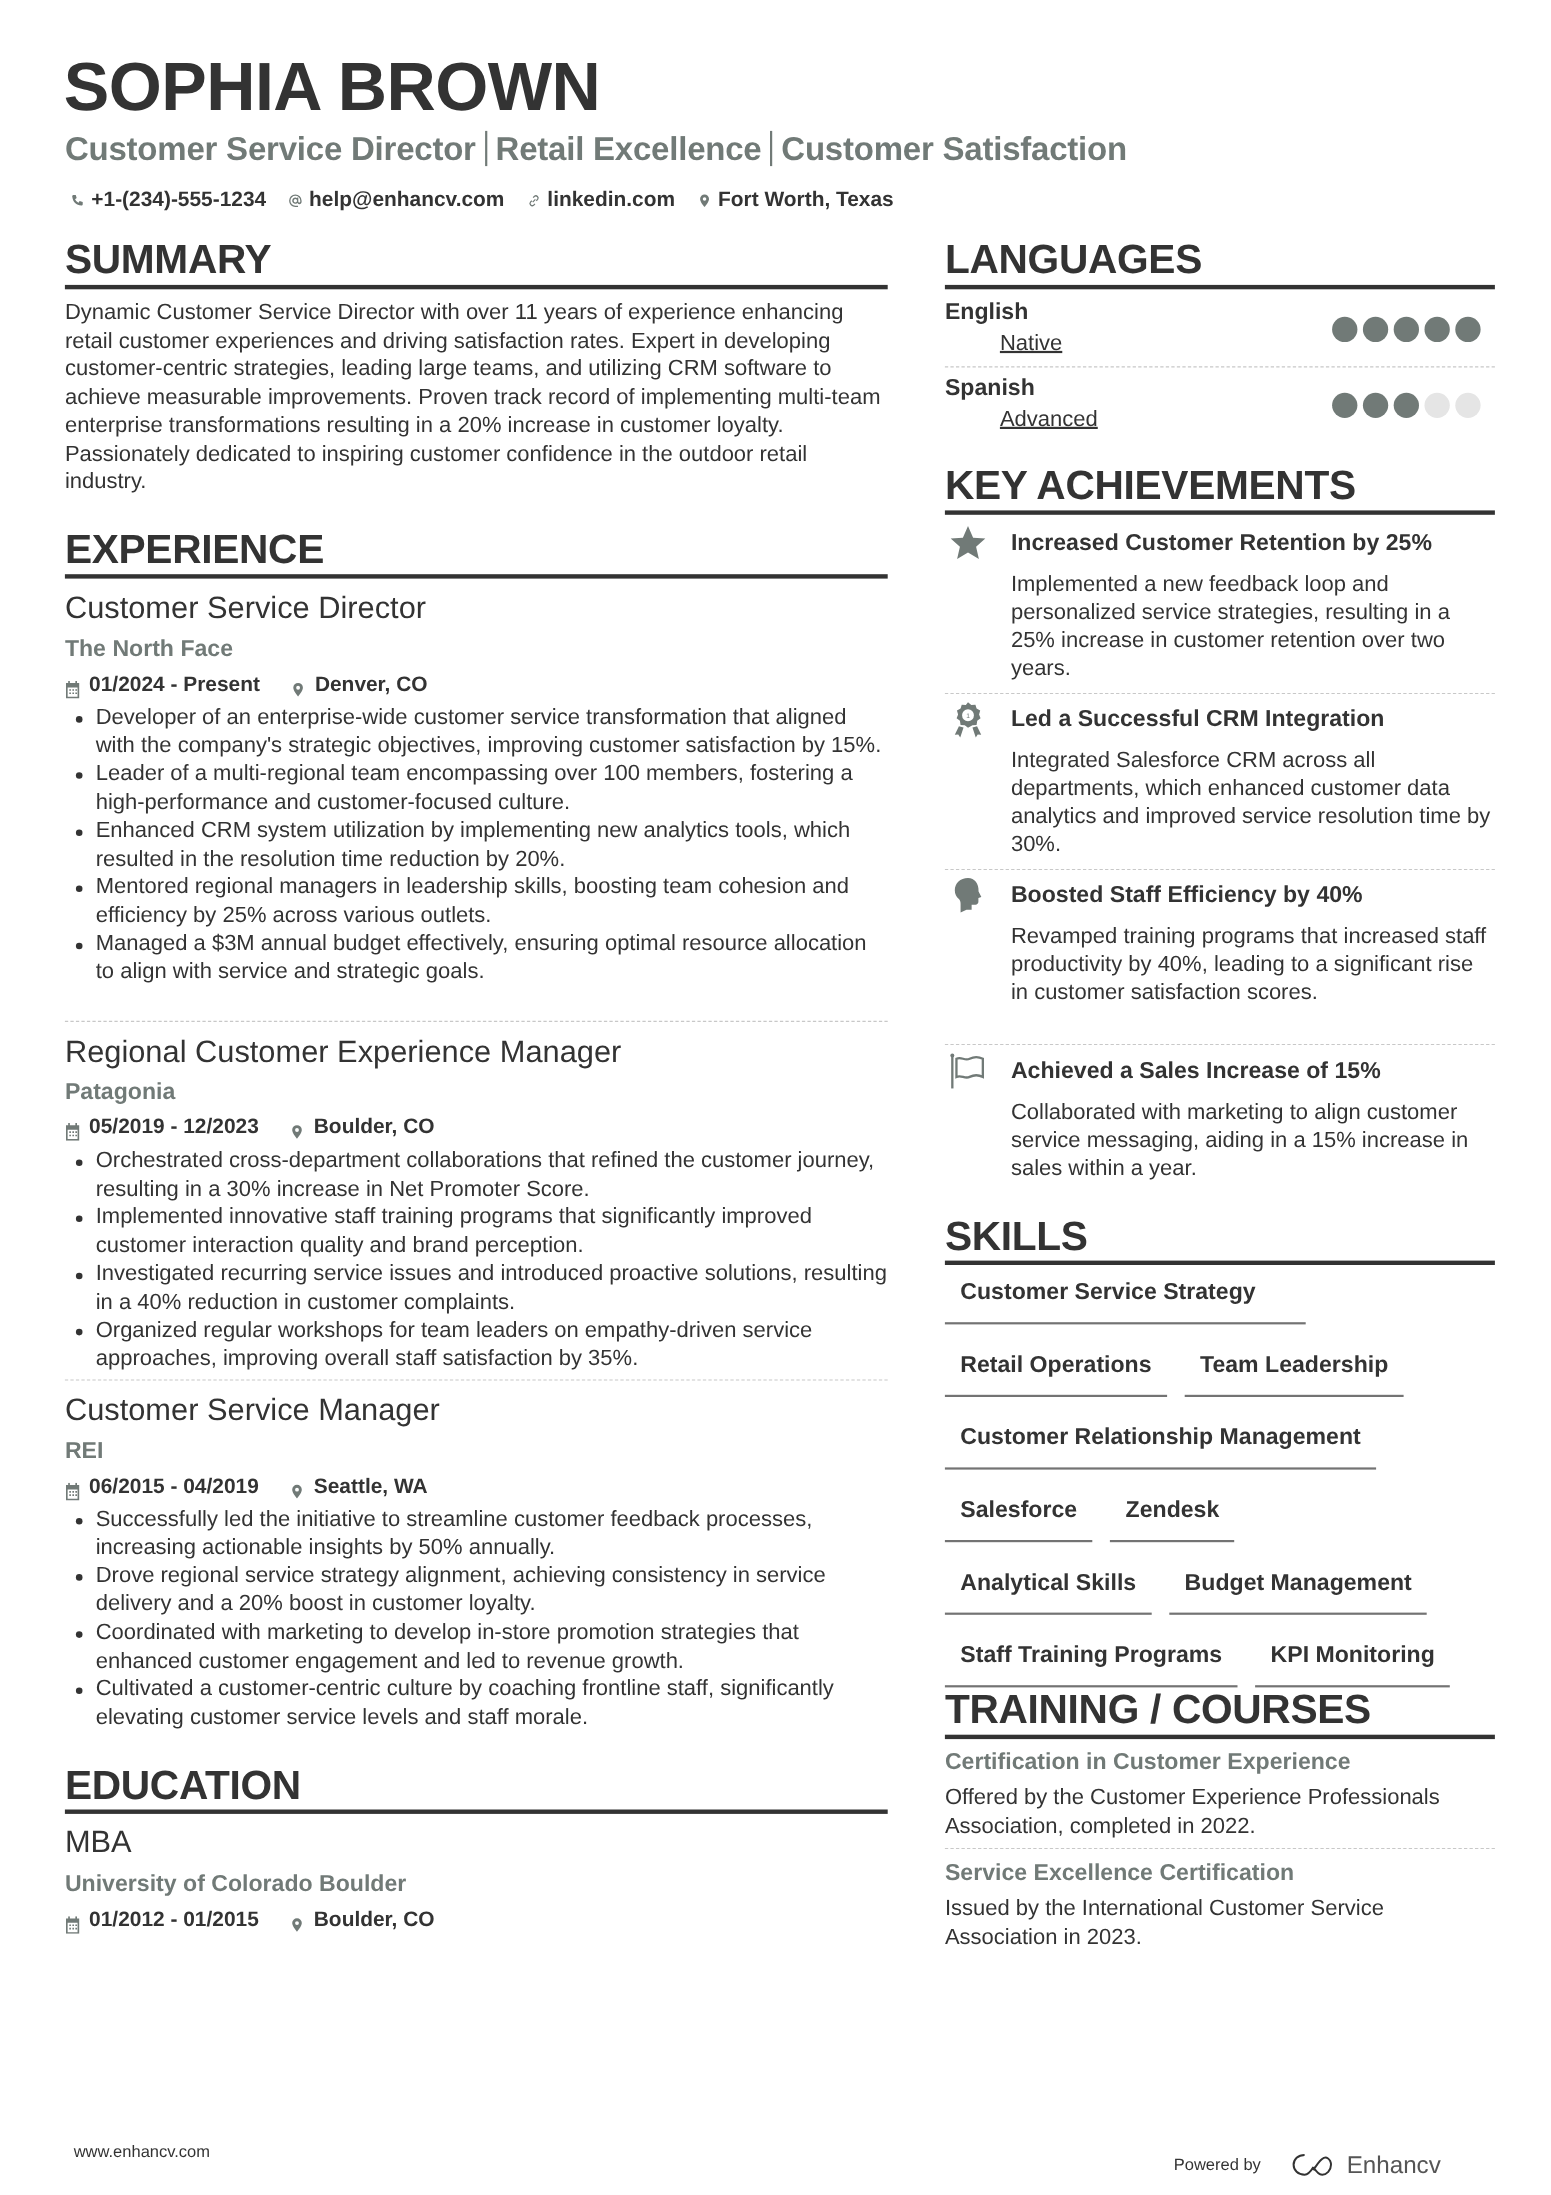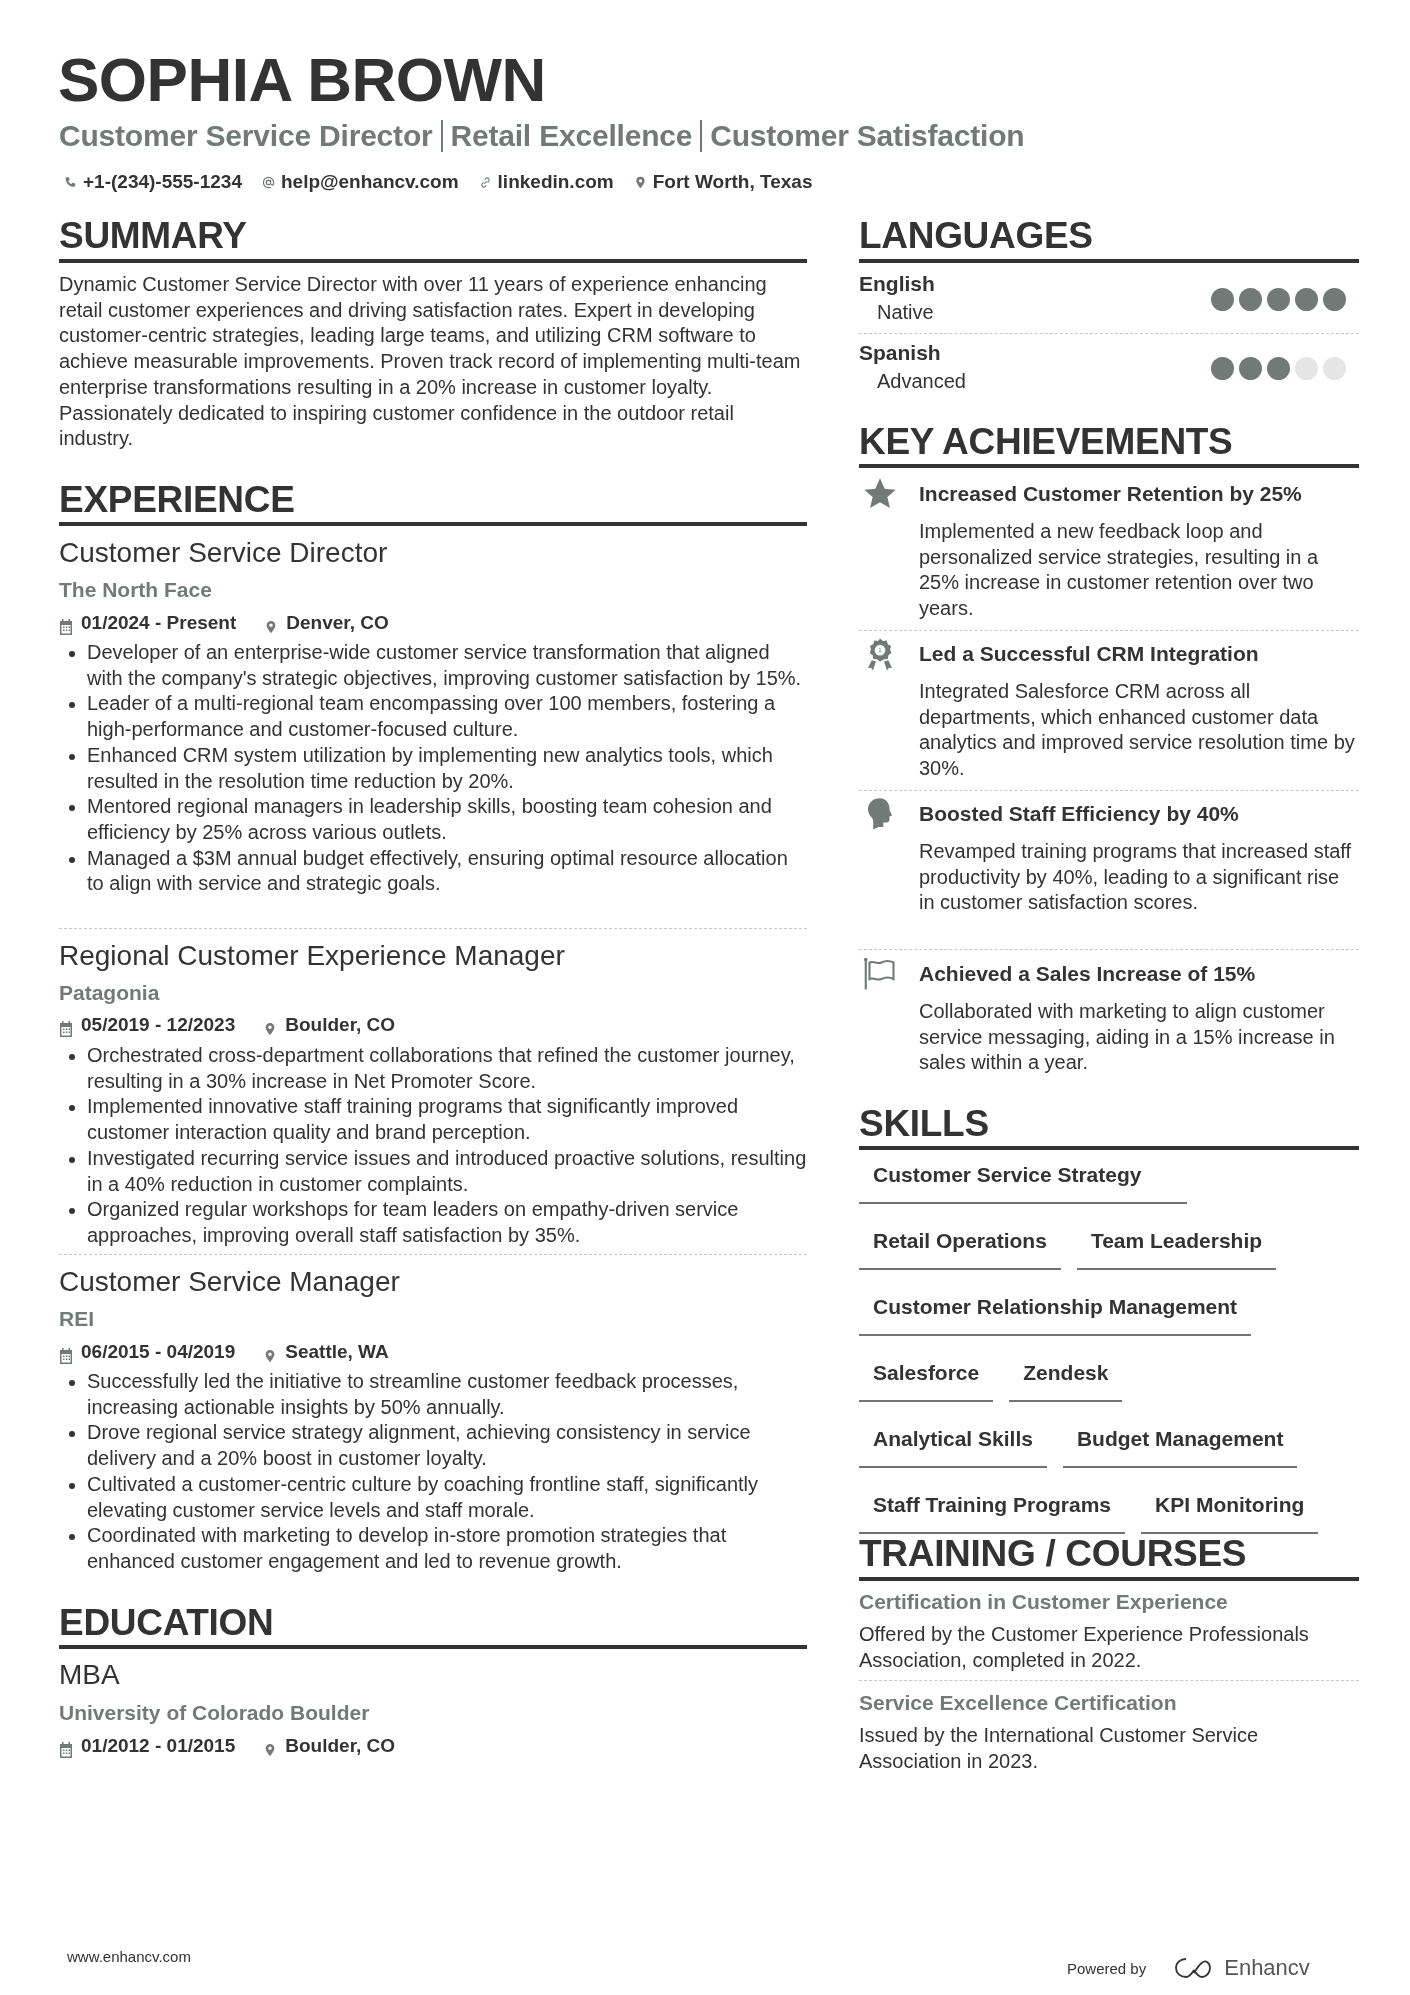--- a/index.html
+++ b/index.html
@@ -27,21 +27,21 @@
   .company { position: absolute; left: 59px; font-size: 21px; font-weight: 700; color: #717a77; line-height: 26px; }
   .meta { position: absolute; left: 59px; display: flex; gap: 28px; font-size: 19px; color: #333333; line-height: 24px; }
   .meta-item { display: flex; align-items: flex-end; gap: 8px; font-weight: bold; }
   .meta-item svg { width: 14px; height: 16px; fill: #717a77; }
   .bullets { position: absolute; left: 59px; width: 750px; list-style: none; font-size: 20px; line-height: 25.7px; color: #333333; }
   .bullets li { position: relative; padding-left: 28px; }
   .bullets li::before { content: ""; position: absolute; left: 10px; top: 11px; width: 6px; height: 6px; border-radius: 50%; background: #333333; }
   .dash { position: absolute; height: 0; border-top: 1.5px dashed #c8c8c8; }
 
   .lang-name { position: absolute; left: 859px; font-size: 21px; font-weight: 700; color: #333333; line-height: 26px; }
-  .lang-level { position: absolute; left: 877px; font-size: 20px; color: #333333; line-height: 26px; }
+  .lang-level { position: absolute; left: 909px; font-size: 20px; color: #333333; line-height: 26px; text-decoration: underline; }
   .dots { position: absolute; left: 1211px; display: flex; gap: 5px; }
   .dot { width: 23px; height: 23px; border-radius: 50%; background: #717a77; }
   .dot.off { background: #e5e5e5; }
 
   .ach-icon { position: absolute; left: 862px; width: 36px; height: 36px; }
   .ach-icon svg { width: 36px; height: 36px; fill: #717a77; }
   .ach-title { position: absolute; left: 919px; font-size: 21px; font-weight: 700; color: #333333; line-height: 28px; white-space: nowrap; }
   .ach-desc { position: absolute; left: 919px; width: 440px; font-size: 20px; line-height: 25.7px; color: #333333; }
 
   .skills { position: absolute; left: 859px; top: 1156px; width: 500px; display: flex; flex-wrap: wrap; column-gap: 16px; row-gap: 0; }
@@ -157,22 +157,22 @@
   <div class="meta-item">
     <svg viewBox="0 0 16 16">
         <path d="M8 1a5 5 0 00-5 5c0 3.5 5 9 5 9s5-5.5 5-9a5 5 0 00-5-5zm0 7a2 2 0 110-4 2 2 0 010 4z"></path>
       </svg>
     <span>Seattle, WA</span>
   </div>
 </div>
 <ul class="bullets" style="top:1369px;">
   <li>Successfully led the initiative to streamline customer feedback processes, increasing actionable insights by 50% annually.</li>
   <li>Drove regional service strategy alignment, achieving consistency in service delivery and a 20% boost in customer loyalty.</li>
+  <li>Coordinated with marketing to develop in-store promotion strategies that enhanced customer engagement and led to revenue growth.</li>
   <li>Cultivated a customer-centric culture by coaching frontline staff, significantly elevating customer service levels and staff morale.</li>
-  <li>Coordinated with marketing to develop in-store promotion strategies that enhanced customer engagement and led to revenue growth.</li>
 </ul>
 
 <div class="section-title left-x" style="top:1601px;">EDUCATION</div>
 <div class="rule left-rule" style="top:1645px;"></div>
 <div class="job-title" style="top:1658px;">MBA</div>
 <div class="company" style="top:1700px;">University of Colorado Boulder</div>
 <div class="meta" style="top:1734px;">
   <div class="meta-item">
     <svg viewBox="0 0 14 16">
         <path d="M3 0h1.5v2h5V0H11v2h2v14H1V2h2zM2.5 6v8.5h9V6zM4 7.5h1.5V9H4zm2.8 0h1.5V9H6.8zm2.7 0H11V9H9.5zM4 10.5h1.5V12H4zm2.8 0h1.5V12H6.8zm2.7 0H11V12H9.5z"></path>

